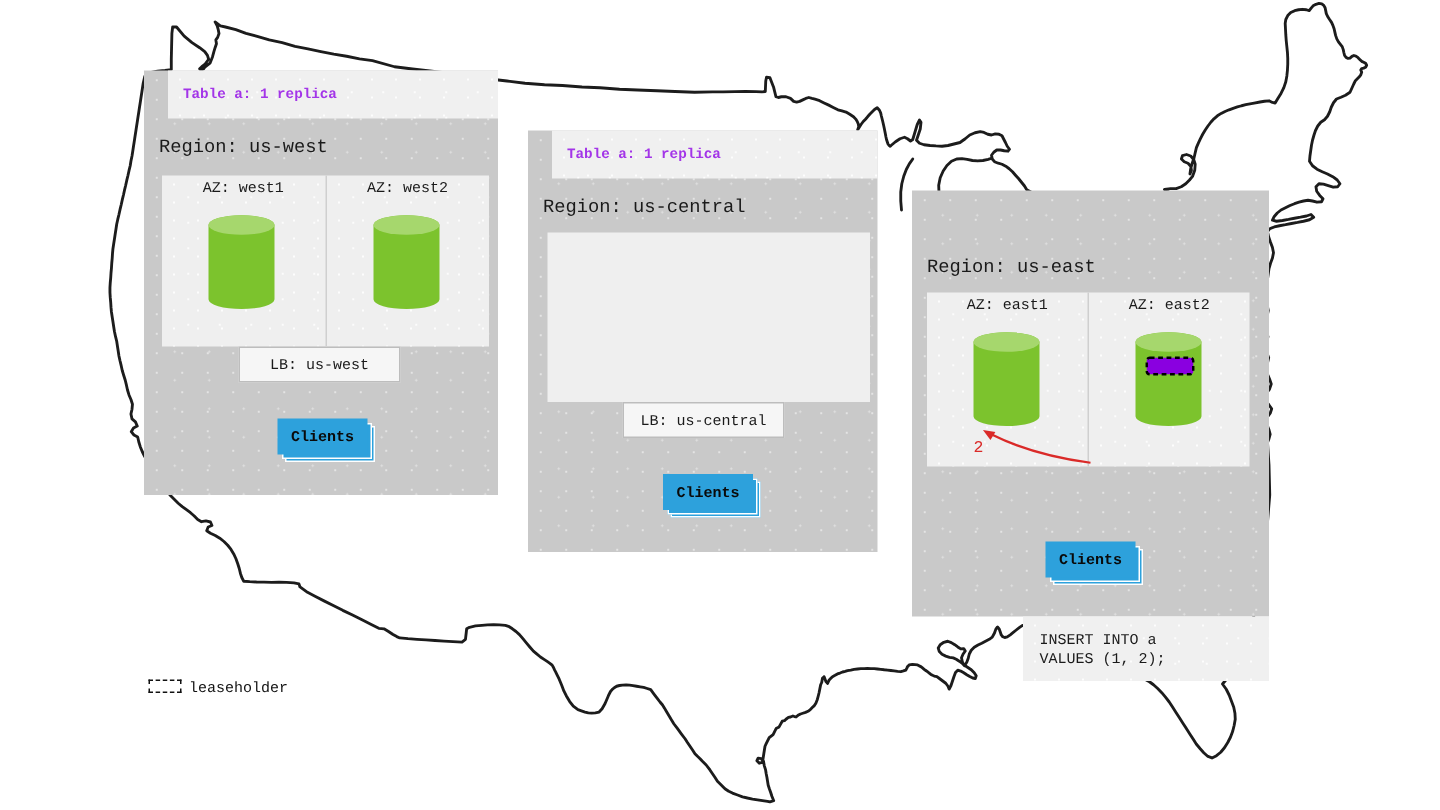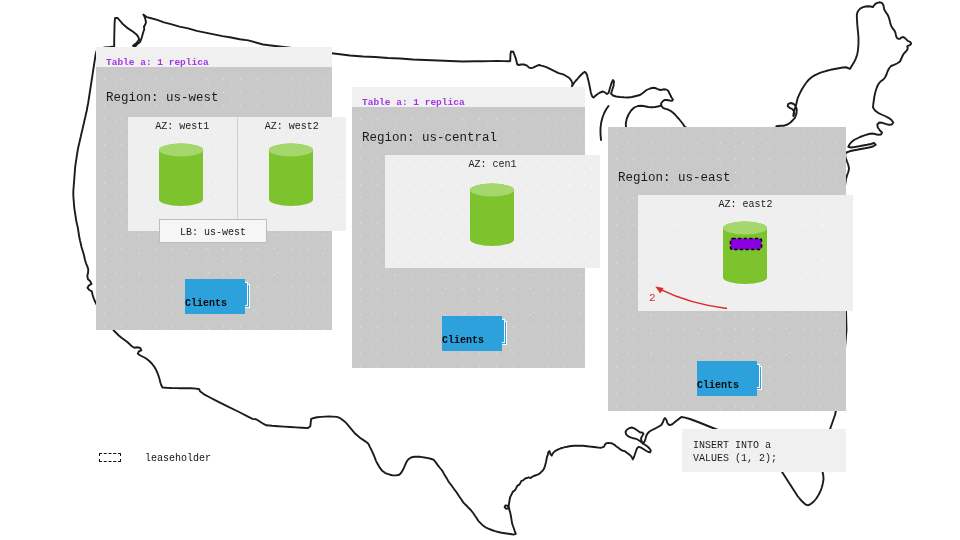--- a/index.html
+++ b/index.html
@@ -3,53 +3,53 @@
 <meta charset="utf-8">
 <style>
   html,body{margin:0;padding:0;}
   body{width:960px;height:540px;position:relative;background:#fff;overflow:hidden;
        font-family:"Liberation Mono", monospace;}
   #map{position:absolute;left:0;top:0;z-index:0;}
   .rbox{position:absolute;background:#c9c9c9;z-index:2;
     background-image:radial-gradient(circle,rgba(255,255,255,0.5) 0.6px,rgba(255,255,255,0) 0.8px),
       radial-gradient(circle,rgba(255,255,255,0.45) 0.6px,rgba(255,255,255,0) 0.8px);
     background-size:17px 13px,23px 19px;background-position:0 0,9px 7px;}
-  .strip{position:absolute;left:0;top:0;right:0;height:20px;background:#f0f0f0;
+  .strip{position:absolute;left:16px;top:0;right:0;height:32px;background:#f0f0f0;
     background-image:radial-gradient(circle,rgba(255,255,255,0.85) 0.6px,rgba(255,255,255,0) 0.8px),
       radial-gradient(circle,rgba(255,255,255,0.8) 0.6px,rgba(255,255,255,0) 0.8px);
     background-size:16px 12px,21px 17px;background-position:0 0,7px 6px;}
   .strip span{position:absolute;left:10px;top:0;line-height:32px;font-weight:bold;
     font-size:9.5px;color:#a335e8;white-space:pre;}
   .region{position:absolute;left:10px;top:43.5px;font-size:12.5px;color:#1a1a1a;white-space:pre;}
-  .azrow{position:absolute;display:flex;background:#efefef;margin-left:20px;}
+  .azrow{position:absolute;display:flex;background:#efefef;}
   .az{flex:1;position:relative;border-left:1px solid #cfcfcf;
     background-image:radial-gradient(circle,rgba(255,255,255,0.85) 0.6px,rgba(255,255,255,0) 0.8px),
       radial-gradient(circle,rgba(255,255,255,0.8) 0.6px,rgba(255,255,255,0) 0.8px);
     background-size:16px 12px,21px 17px;background-position:0 0,7px 6px;}
   .az:first-child{border-left:none;}
   .az .lbl{position:absolute;top:4px;left:0;right:0;text-align:center;font-size:10px;color:#1a1a1a;white-space:pre;}
   .cyl{position:absolute;top:26px;left:50%;margin-left:-24px;width:46px;height:64px;}
   .rep{position:absolute;top:44px;left:50%;margin-left:-15px;width:30px;height:8.5px;background:#8a00e0;border-radius:2px;}
   .replh{position:absolute;top:41px;left:50%;margin-left:-18px;width:36px;height:16px;}
   .lb{position:absolute;background:#f6f6f6;border:1px solid #bdbdbd;text-align:center;
     font-size:10px;color:#1a1a1a;z-index:3;padding-top:3px;}
   .clients{position:absolute;width:60px;height:24px;z-index:3;}
   .clients .e2{position:absolute;left:5px;top:5px;width:100%;height:100%;background:#2da1dc;border:1px solid #fff;box-sizing:border-box;}
   .clients .e1{position:absolute;left:2.5px;top:2.5px;width:100%;height:100%;background:#2da1dc;border:1px solid #fff;box-sizing:border-box;}
   .clients .main{position:absolute;left:0;top:0;width:100%;height:100%;background:#2da1dc;
-    text-align:left;height:21px;padding-top:14px;line-height:21px;font-weight:bold;font-size:10px;color:#0a0a0a;}
+    text-align:center;height:21px;padding-top:3px;line-height:21px;font-weight:bold;font-size:10px;color:#0a0a0a;}
   .central .cyl{top:28px;} .central .rep{top:46px;}
-  .insert{position:absolute;left:682px;top:429px;width:164px;height:43px;background:#f0f0f0;z-index:2;
+  .insert{position:absolute;left:682px;top:411px;width:164px;height:43px;background:#f0f0f0;z-index:2;
     background-image:radial-gradient(circle,rgba(255,255,255,0.85) 0.6px,rgba(255,255,255,0) 0.8px),
       radial-gradient(circle,rgba(255,255,255,0.8) 0.6px,rgba(255,255,255,0) 0.8px);
     background-size:16px 12px,21px 17px;background-position:0 0,7px 6px;}
   .insert pre{margin:9.5px 0 0 11px;font-family:"Liberation Mono",monospace;font-size:10px;line-height:13.5px;color:#1a1a1a;}
   .legend{position:absolute;left:99px;top:452.5px;z-index:3;font-size:10px;color:#111;}
   .legend .box{display:inline-block;width:20px;height:7px;border:1.5px dashed #111;vertical-align:-1px;}
-  .legend .txt{margin-left:24px;}
+  .legend .txt{margin-left:5px;}
   #arrow{position:absolute;left:0;top:0;z-index:6;}
 </style>
 </head>
 <body>
 <svg id="map" width="960" height="540" viewBox="0 0 960 540" fill="none" stroke="#1c1c1c" stroke-width="1.9" stroke-linejoin="round" stroke-linecap="round">
 <path d="M114.2,46.4 114.2,39.5 114.6,22.3 115.1,18 117.7,18 122.8,24.1 128,28.4 133.1,31.8 136.5,34.4 138.3,36.9 139.1,39.5 136.5,43 134.5,44.5 133.1,45.8 134,46.8 135.7,46 136.8,44.5 140,42.1 141.7,37.8 142.6,34.4 143.4,31.8 144.3,29.2 143.9,26.6 145.1,24.9 146,22.3 145.5,19.8 144.8,17.2 143.4,14.6 146.9,17.2 150.3,18 157.2,19.8 164,22.3 170.9,24.1 179.5,26.6 188.1,28.4 196.7,30.9 205.3,32.6 213.9,34.4 222.5,36.1 231.1,37.5 239.7,39.2 248.3,40.4 263,44.5 275,46 288,47.5 300,49 313,51 325,52.5 338,54 350,55.5 363,56.5 375,57 388,58 400,58.5 413,59.5 425,60 438,60.5 450,61 463,61.5 475,61.3 482,61.2 490,61.1 497,61 504,61.1 508,61.2 510.2,61 510.5,54 511,51.5 513.3,51.8 514.5,55 515.8,58.4 517.3,64.5 518.9,65 520.9,64.5 524,64.5 527,65.6 529.1,67.6 531.1,68.1 533.1,67.6 535.2,66.6 537.2,65.6 539.2,65 541.3,65.6 543.3,66.1 546.4,67.1 549.4,68.6 552.5,70.1 555.5,71.6 558.6,73.2 561.3,73.9 564,74.7 566.5,76.2 569,77.8 570.5,79.4 571.5,81 572.2,82.7 572.5,84.5 571.8,86.5 574,83 575.5,81 577,79.5 578.5,77.7 580,76 581.5,74.5 583,73 584.8,71.8 586.3,73.5 587.1,75.2 587.5,77 588,79 588.5,81 589,83.2 589.5,85.5 589.9,87.5 590.3,89.5 590.6,91.2 591,93 591.5,94.5 592,96 592.7,96.9 593.5,97.5 594,97 597,94.5 600,92.5 603,91.5 605,92.5 607,94 608.5,93 610,88 611.5,83 613,80 614,81.5 613.5,86 612,90.5 611,93.5 613,95.5 616,96.5 620,97 624,97.3 628,97.5 632,97 636,96 640,95 643.5,92.5 646.5,90 650,88.5 653.5,87.8 656,88.3 658.5,89.5 661,90 663.5,89.3 666,89.5 668,90.5 669,92.5 670.3,95 671.5,97.5 673,99.5 672,100.8 669.5,100.5 667,100 664.5,100 662.5,101.5 661,103.5 661.5,106 663,107.8 665.5,108.8 668,109.5 670.5,110.8 672.8,112.5 675,114.5 677,116.8 679,119 681,121.5 683,124 684.5,126.5 700,135 720,140 745,138 765,132 779,128 776.3,126.3 780.4,125.8 784.1,125.7 787.5,124.5 790.5,122.5 793,120 795,117.6 796.5,113.5 796.8,109.5 795.8,106.3 793.8,104 791,103 788.3,103.8 787.6,106 789.5,107.8 792,108.8 793.8,110.8 794.3,113.5 793.3,116 793.8,112.5 794.8,108.8 796,105.3 796.8,101.8 797.6,98.4 798.9,95.4 800.3,92.4 801.8,89.5 803.5,86.7 805.3,84 807.2,81.5 809.3,79.2 811.6,77.2 814.1,75.6 816.7,74.3 819.4,73.2 822.1,72.2 824.9,71.3 827.7,70.5 830.5,69.8 833.3,69.2 836.1,68.7 840,68 843,67.5 846,67.2 848.3,68.3 850.1,68.7 852,65.5 854,62.3 855.9,58.4 857.2,54.5 857.9,50.6 858.3,46.7 858.5,42.8 858.5,38.9 858.3,35 857.9,31.1 857.5,27.2 857.2,23.3 857,19.5 856.8,15.6 857.2,13 858.5,10.4 860.5,8.4 863.1,7.1 865.7,6.5 868.3,6.2 870.9,6.5 872.8,7.1 874.1,5.4 875.4,3.9 877.3,2.9 879.3,2.3 881.2,2.6 882.5,3.6 883.4,5.2 883.8,7.1 884.2,9.1 885.1,11 886.4,13 887.7,14.9 888.6,16.9 889.4,19.2 889.9,21.4 890.4,23.6 891.2,25.9 892.3,27.9 893.6,29.6 894.8,31.1 895.5,33.1 895.9,35 896.4,37 897.4,38.3 898.7,38.9 900,38.7 901.3,37.6 902.6,37 903.9,37.4 905.2,38.3 906.5,39.6 907.8,40.9 909.1,41.5 910.4,42.2 911.1,43.5 910.4,44.8 909.1,45.4 907.8,45.7 907.2,46.7 907.8,48 907.2,49.9 906.2,51.2 904.9,52.5 903.6,53.8 902.5,56 900,61.5 897,63.5 894,64.8 891,66 889,68.5 887.5,71.5 886.5,74.5 885,77.5 883,79.8 880.5,81.5 878.5,84 877,87 876,90 875,93.5 874.3,97 873.8,100.5 873.3,104 873,107.5 875,110.5 878,112.8 881.5,114.5 885,116 888.5,117.8 891.5,120 893.3,122.5 891.8,124.5 888.8,124.8 885.5,123.8 882.3,122.8 879.3,122.5 877.3,124.5 877.8,127.5 879.8,130.3 882,132.5 881,134.5 878,134.8 875,134 872,133.5 869,134 866,134.8 863,135.8 860,137 857,138.5 854,140 851.5,142 849.5,144.3 848.3,146.8 851,147.5 855,147 859,146.3 863,145.5 867,144.8 871,144 874,143 875.8,144.8 873,146.5 869,147.5 865,148.3 861,149 857,149.8 853,150.5 849.5,151.3 846.5,152.5 845,154.5 845.8,158 847,161.5 848.3,165 849,168.5 848.3,172 847,175.5 846,179 845.5,182.5 845,186 844.5,189.5 843.8,193 843.3,196.5 843.8,200 844.8,203.5 845.5,207 844.8,210.5 843.8,214 843.3,217.5 844.3,221 845.3,224.5 844.5,228 843.5,231.5 844.5,235 845.8,238.5 845,242 843.8,245.5 844.8,249 846.3,252.5 847.5,256 846.3,259.5 844.3,262 842.8,264.5 844,267.5 846,270 847.8,272.5 846.8,275.5 845,278 843.8,280.5 844.8,283.5 846,286.5 846.8,289.5 846,292.5 845,295 846,310 846.5,330 844,360 840,390 835,415 828,435 820,450 815,456 817.5,459.5 819.5,463.5 821,467.5 822.5,471.5 823.3,475.5 823.5,479.5 822.8,483.5 821.8,487.5 820.3,491.5 818.5,495 816.3,498.5 813.8,501.5 811,503.8 808,505.3 805.3,504.3 802.5,501.8 800,499 797.5,496 795.3,492.5 793,489 790.8,485.5 788.5,482 786.3,478.5 784,475 781.8,471.5 779.5,468 777,464.8 774.5,461.8 771.8,459 769,456.5 766.3,454.5 758,450 748,445 738,440 728,435 718,430 708,426 698,422 690,419 685,417.6 683,417.3 681.7,416.9 679.5,418.4 677.5,420 675.5,421.6 673.5,423.2 671.5,424.6 669.8,425 668.5,424.5 667.5,423.3 666.9,421.5 666.2,419.5 665,418 663.9,419.4 663,422 661.5,424.8 659.5,426.2 657,427.5 654.5,428.8 652,430 649.5,431.5 647.5,433.5 646.2,436 645.5,438.8 644.5,441.5 643,443.8 641.5,442.2 639.5,440.8 637.5,439.5 635.5,438.6 633,438.2 630.5,437.4 628,436.2 626.2,434.4 625.5,432 626.8,429.8 629.2,428.2 631.8,427.5 634.2,428.4 636.5,429.8 638.5,431.3 640.5,432.6 642.5,432.4 643.5,434 642,436.2 641,438.5 641.5,441 642.5,443.2 645,444.8 647.5,446.5 649.5,448.5 650.8,450.5 650.2,452.4 648.5,452 646.5,451 644.5,449.8 642.5,448.5 640.5,447.4 638.5,446.8 637,448.3 636,451 635,454 634,457 632.8,459.4 632,457.5 630.5,455.5 628.5,454 626.5,452.5 624.6,451.1 622.8,450.7 621.7,450.2 620.6,449.6 619.5,448.7 618.3,447.8 617.2,447 616.1,446.2 615,445.3 613.9,444.4 612.8,443.9 611.7,443.3 610,443.1 608.3,442.9 607.2,443.1 606.1,443.3 605.6,443.9 605,444.4 604.5,445.6 603.9,446.7 602.3,447.3 600.6,447.8 598.4,447.6 596.1,447.3 593.9,447 591.7,446.7 589.5,446.5 587.2,446.2 585,446 582.8,445.8 580.6,445.7 578.3,445.6 576.1,445.7 573.9,445.8 571.7,446 569.4,446.2 567.2,446.7 565,447.1 563.4,447.6 561.7,448 560,448.7 558.3,449.3 556.7,450.2 555,451.1 553.9,452.2 552.8,453.3 551.7,455.6 550.6,454.4 549.4,451.1 548.3,452.2 547.8,455 547.1,456.5 546.5,459.5 546,462 545.5,464 544.9,466.3 543.9,468.8 542.9,470.4 541.5,471.7 540.2,473.1 538.7,474.2 537,474.9 535.2,475.5 533.7,476 532,476.9 530.7,478 529.6,477.7 528.6,477.3 527,478 525.6,478.3 524,479.5 523,480.4 521.5,480.8 520.5,482.6 519.4,484.6 517.4,485.7 516.4,487.7 515.4,489.7 513.9,490.9 512.8,491.8 511.8,493.8 510.8,495.8 510,497.5 509.6,500 509.2,502.5 508.3,508.3 506.2,508.8 504.6,507.1 505.4,505.4 507.5,505.8 509,507.5 509.5,510.4 510.4,513.3 510.8,515.8 511.3,518.3 511.7,520.8 512.1,523.3 512.9,525.8 513.8,528.3 514.6,530.8 515.8,533.8 513.3,534.6 511.7,534.2 508.3,533.7 505,533.2 501.7,532.7 498.3,532 495,531.2 491.7,530 488.3,528.7 485.8,527.5 483.3,525.8 480.8,523.3 478.3,520.8 476.7,518.3 475,515.8 473.3,513.3 470.8,510 468.3,507.5 466.7,505.8 465,504.2 463.3,502.5 461.7,500 460,497.5 458.3,495 456.7,492.5 454.2,489.2 451.7,485.8 449.2,482.5 447.9,480.4 446.7,478.3 445.4,476.2 444.2,474.2 443,472.1 441.7,470 440,468 438.3,465.8 436.1,462.9 433.8,459.8 431.5,459 429.1,458.3 426.8,457.9 424.4,457.5 422,457.1 419.7,456.7 417.4,456.6 415,456.7 413,457 411.1,457.5 409.5,458.5 408.2,459.6 407,461 405.6,463.8 403.4,469 401.4,472.5 399.4,474.7 396.9,475.2 394.4,475.4 392.2,475.2 390,474.7 387.6,473.9 385.3,473.1 382.2,470.8 379.8,467.7 377.5,463.8 375.9,460.6 374.4,456.7 372.8,452.8 371.3,449.7 370.5,448.1 369.7,446.6 369,445 368.1,443.4 366.6,442.2 365,441.1 362.7,439.6 360.3,438 358,436.1 355.6,434.1 353.2,431.3 350.9,428.6 348.6,425.8 346.3,423.1 344,421 341.6,419.2 339.5,417.8 336.9,416.9 333,416.6 329.1,416.4 325,416.6 321.3,416.9 317,417.3 313,418.2 311.1,419.2 310.8,422 310.3,426.3 308,428.1 302,427.8 296,427.4 290,427 284,426.6 278,426.2 272,425.8 266.5,425.3 264.5,424.4 262,423 259,421 256,419.2 252.5,418.9 247.5,416.3 241,413 235,410 228.5,406.9 222.5,403.8 216,400.6 210,397.5 205,394.9 200,391.3 199.3,389.3 196,388.6 191,388.3 186,388.1 181,388.3 176,388.1 171,388 166.5,387.8 162.5,387.5 161.2,385 160.3,382.3 159.5,379 158.5,375.8 157.3,372.5 155.8,369.3 154,366.3 151.8,363.5 149.3,361 146.5,358.8 143.5,357 140.3,355.5 137.8,353.8 138.8,351.3 141.3,350.3 140.3,348 137.3,347.3 134.3,347.8 131.8,346.3 129.5,344 127,341.8 124.3,339.8 121.5,337.8 118.8,335.5 116.3,333 113.8,330.5 111.5,327.8 109.3,325 107.3,322 105.3,319 103.3,316 101.5,313 99.8,310 98,307 96.3,304 94.8,301 93.5,297.8 92.5,294.5 91.8,291.3 89.3,290 87.5,287.8 89,285.3 91.5,284 90.3,281.3 88,279.3 87.3,276 88,272.8 88.3,269.5 87.3,266.3 86,263.3 85,260 84.3,256.8 83.5,253.5 82.5,250.3 81.5,247 80.8,243.8 80,240.5 79.3,237.3 78.8,234 78.3,230.8 77.8,227.5 77,224.3 76.3,221 75.8,217.8 75.3,214.5 74.8,211.3 74.3,208 74,204.8 73.8,201.5 73.5,198.3 73.3,195 73.3,191.8 73.5,188.5 73.8,185.3 74,182 74.3,178.8 74.5,175.5 74.8,172.3 75,169 75.3,165.8 75.8,162.5 76.3,159.3 76.8,156 77.3,152.8 77.8,149.5 78.5,146.3 79.3,143 80,139.8 80.8,136.5 81.5,133.3 82.3,130 83,126.8 83.8,123.5 84.5,120.3 85.3,117 86,113.8 86.8,110.5 87.3,107.3 88,104 88.5,100.8 89,97.5 89.5,94.3 90,91 90.5,87.8 91,84.5 91.5,81.3 92,78 92.5,74.8 93,71.5 93.5,68.3 94,65 94.5,61.8 95,58.5 95.5,55.3 96.5,51 100,48.5 105,47.5 110,47 114.2,46.4"></path>
 <path d="M626,128.5 625.8,123.5 626.8,118.5 628.8,114 631.3,110.3 634.3,107.5 637.8,106 641.3,105.8 644.8,106.3 648.3,107 651.8,107.3 655.3,107 658.8,106.3 661,105.5"></path>
 <path d="M601,140 600.5,134 600.5,128 601.2,122.5 602.5,117.5 604.2,113 606.2,109.2 608.5,106"></path>
 </svg>
 
@@ -67,52 +67,53 @@
           </svg></div>
       </div>
     <div class="az">
         <div class="lbl">AZ: west2</div>
         <div class="cyl"><svg width="46" height="64">
             <path d="M1,7 a22,6.5 0 0 1 44,0 v49.5 a22,6.5 0 0 1 -44,0 z" fill="#7cc32d"></path>
             <ellipse cx="23" cy="7" rx="22" ry="6.5" fill="#a6d76d"></ellipse>
           </svg></div>
       </div>
   </div>
-  <div class="lb" style="left:63px;top:172px;width:106px;height:19px;line-height:19px;font-family:Liberation Mono, monospace;">LB: us-west</div>
+  <div class="lb" style="left:63px;top:184px;width:106px;height:19px;line-height:19px;font-family:Liberation Mono, monospace;">LB: us-west</div>
   <div class="clients" style="left:89px;top:232px;">
       <div class="e2"></div>
       <div class="e1"></div>
       <div class="main">Clients</div>
     </div>
 </div>
 
 <div class="rbox central" style="left:352px;top:87px;width:233px;height:281px;">
   <div class="strip">
       <span>Table a: 1 replica</span>
     </div>
   <div class="region">Region: us-central</div>
   <div class="azrow" style="left:13px;top:68px;width:215px;height:113px;">
-    <div class="az">
-        <div class="lbl">AZ: cen1</div>
-        <div class="cyl"><svg width="46" height="64">
-            <path d="M1,7 a22,6.5 0 0 1 44,0 v49.5 a22,6.5 0 0 1 -44,0 z" fill="#7cc32d"></path>
-            <ellipse cx="23" cy="7" rx="22" ry="6.5" fill="#a6d76d"></ellipse>
-          </svg></div>
-      </div>
   </div>
+  <div class="lb" style="left:63px;top:181px;width:106px;height:19px;line-height:19px;">LB: us-central</div>
   <div class="clients" style="left:90px;top:229px;">
       <div class="e2"></div>
       <div class="e1"></div>
       <div class="main">Clients</div>
     </div>
 </div>
 
 <div class="rbox" style="left:608px;top:127px;width:238px;height:284px;">
   <div class="region">Region: us-east</div>
   <div class="azrow" style="left:10px;top:68px;width:215px;height:116px;">
+    <div class="az">
+        <div class="lbl">AZ: east1</div>
+        <div class="cyl"><svg width="46" height="64">
+            <path d="M1,7 a22,6.5 0 0 1 44,0 v49.5 a22,6.5 0 0 1 -44,0 z" fill="#7cc32d"></path>
+            <ellipse cx="23" cy="7" rx="22" ry="6.5" fill="#a6d76d"></ellipse>
+          </svg></div>
+      </div>
     <div class="az">
         <div class="lbl">AZ: east2</div>
         <div class="cyl"><svg width="46" height="64">
             <path d="M1,7 a22,6.5 0 0 1 44,0 v49.5 a22,6.5 0 0 1 -44,0 z" fill="#7cc32d"></path>
             <ellipse cx="23" cy="7" rx="22" ry="6.5" fill="#a6d76d"></ellipse>
           </svg></div>
         <div class="replh"><svg width="36" height="16">
             <rect x="2.5" y="2.5" width="31" height="11" rx="2" fill="#8a00e0" stroke="#000" stroke-width="1.6" stroke-dasharray="3.2,2.4"></rect>
           </svg></div>
       </div>

